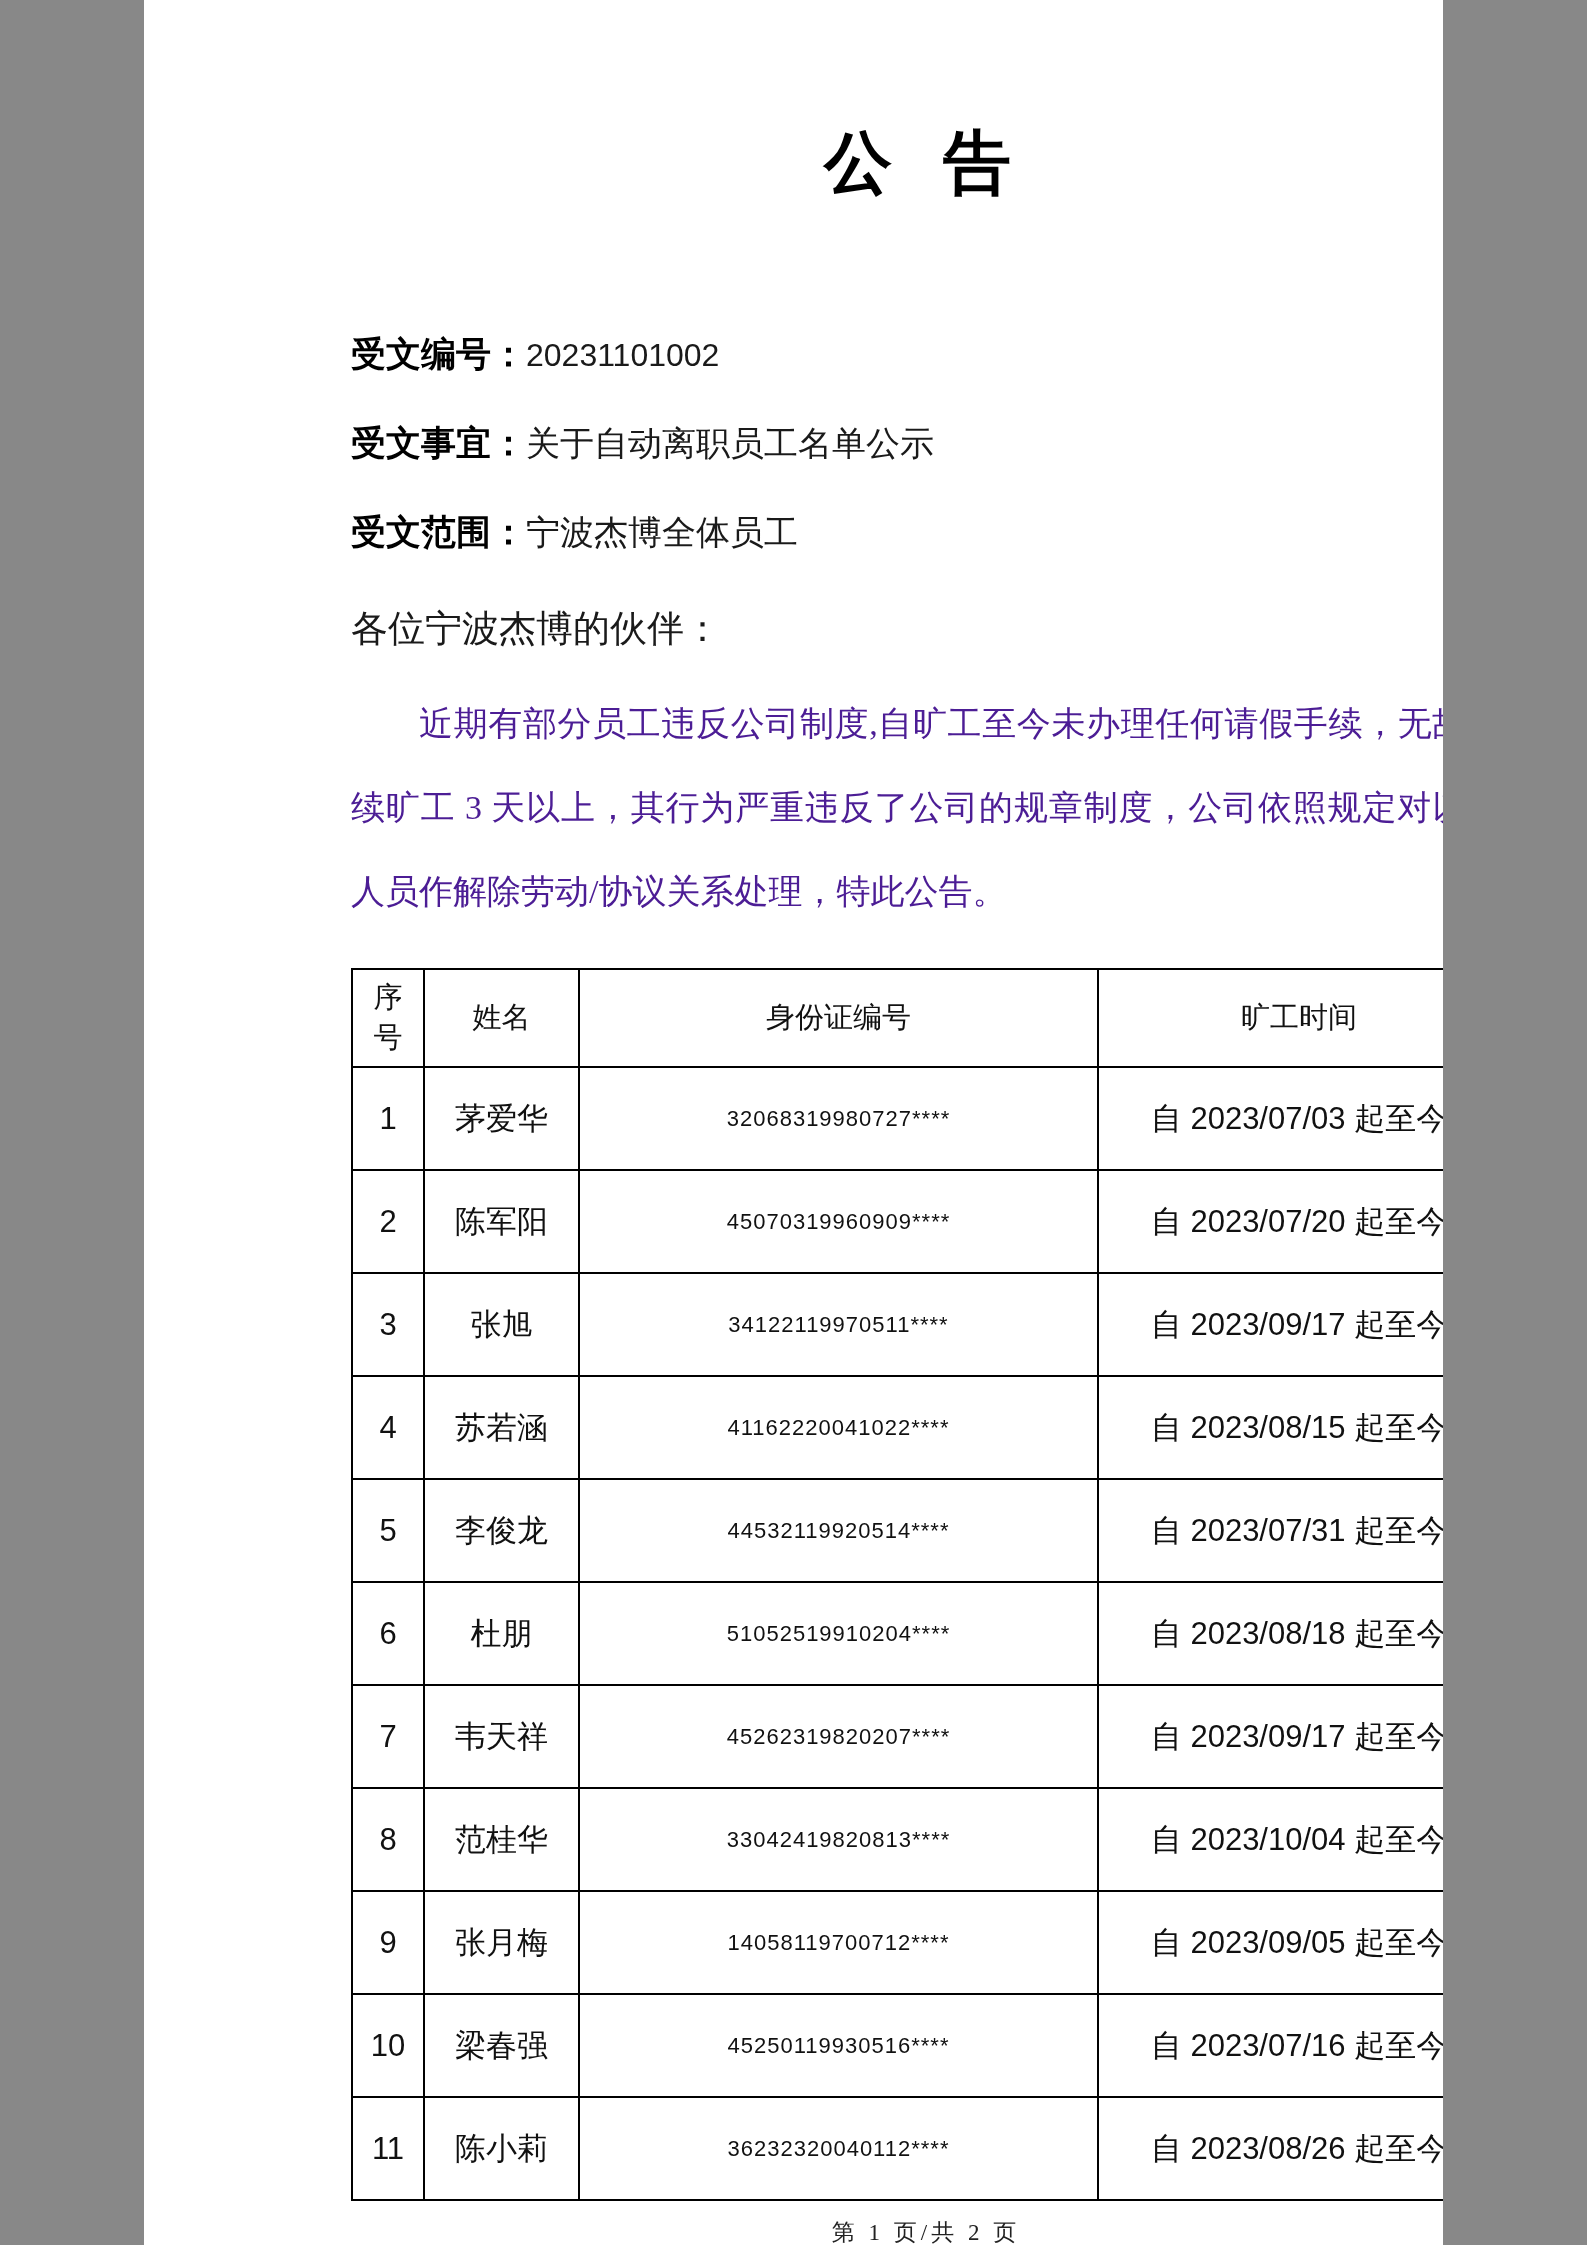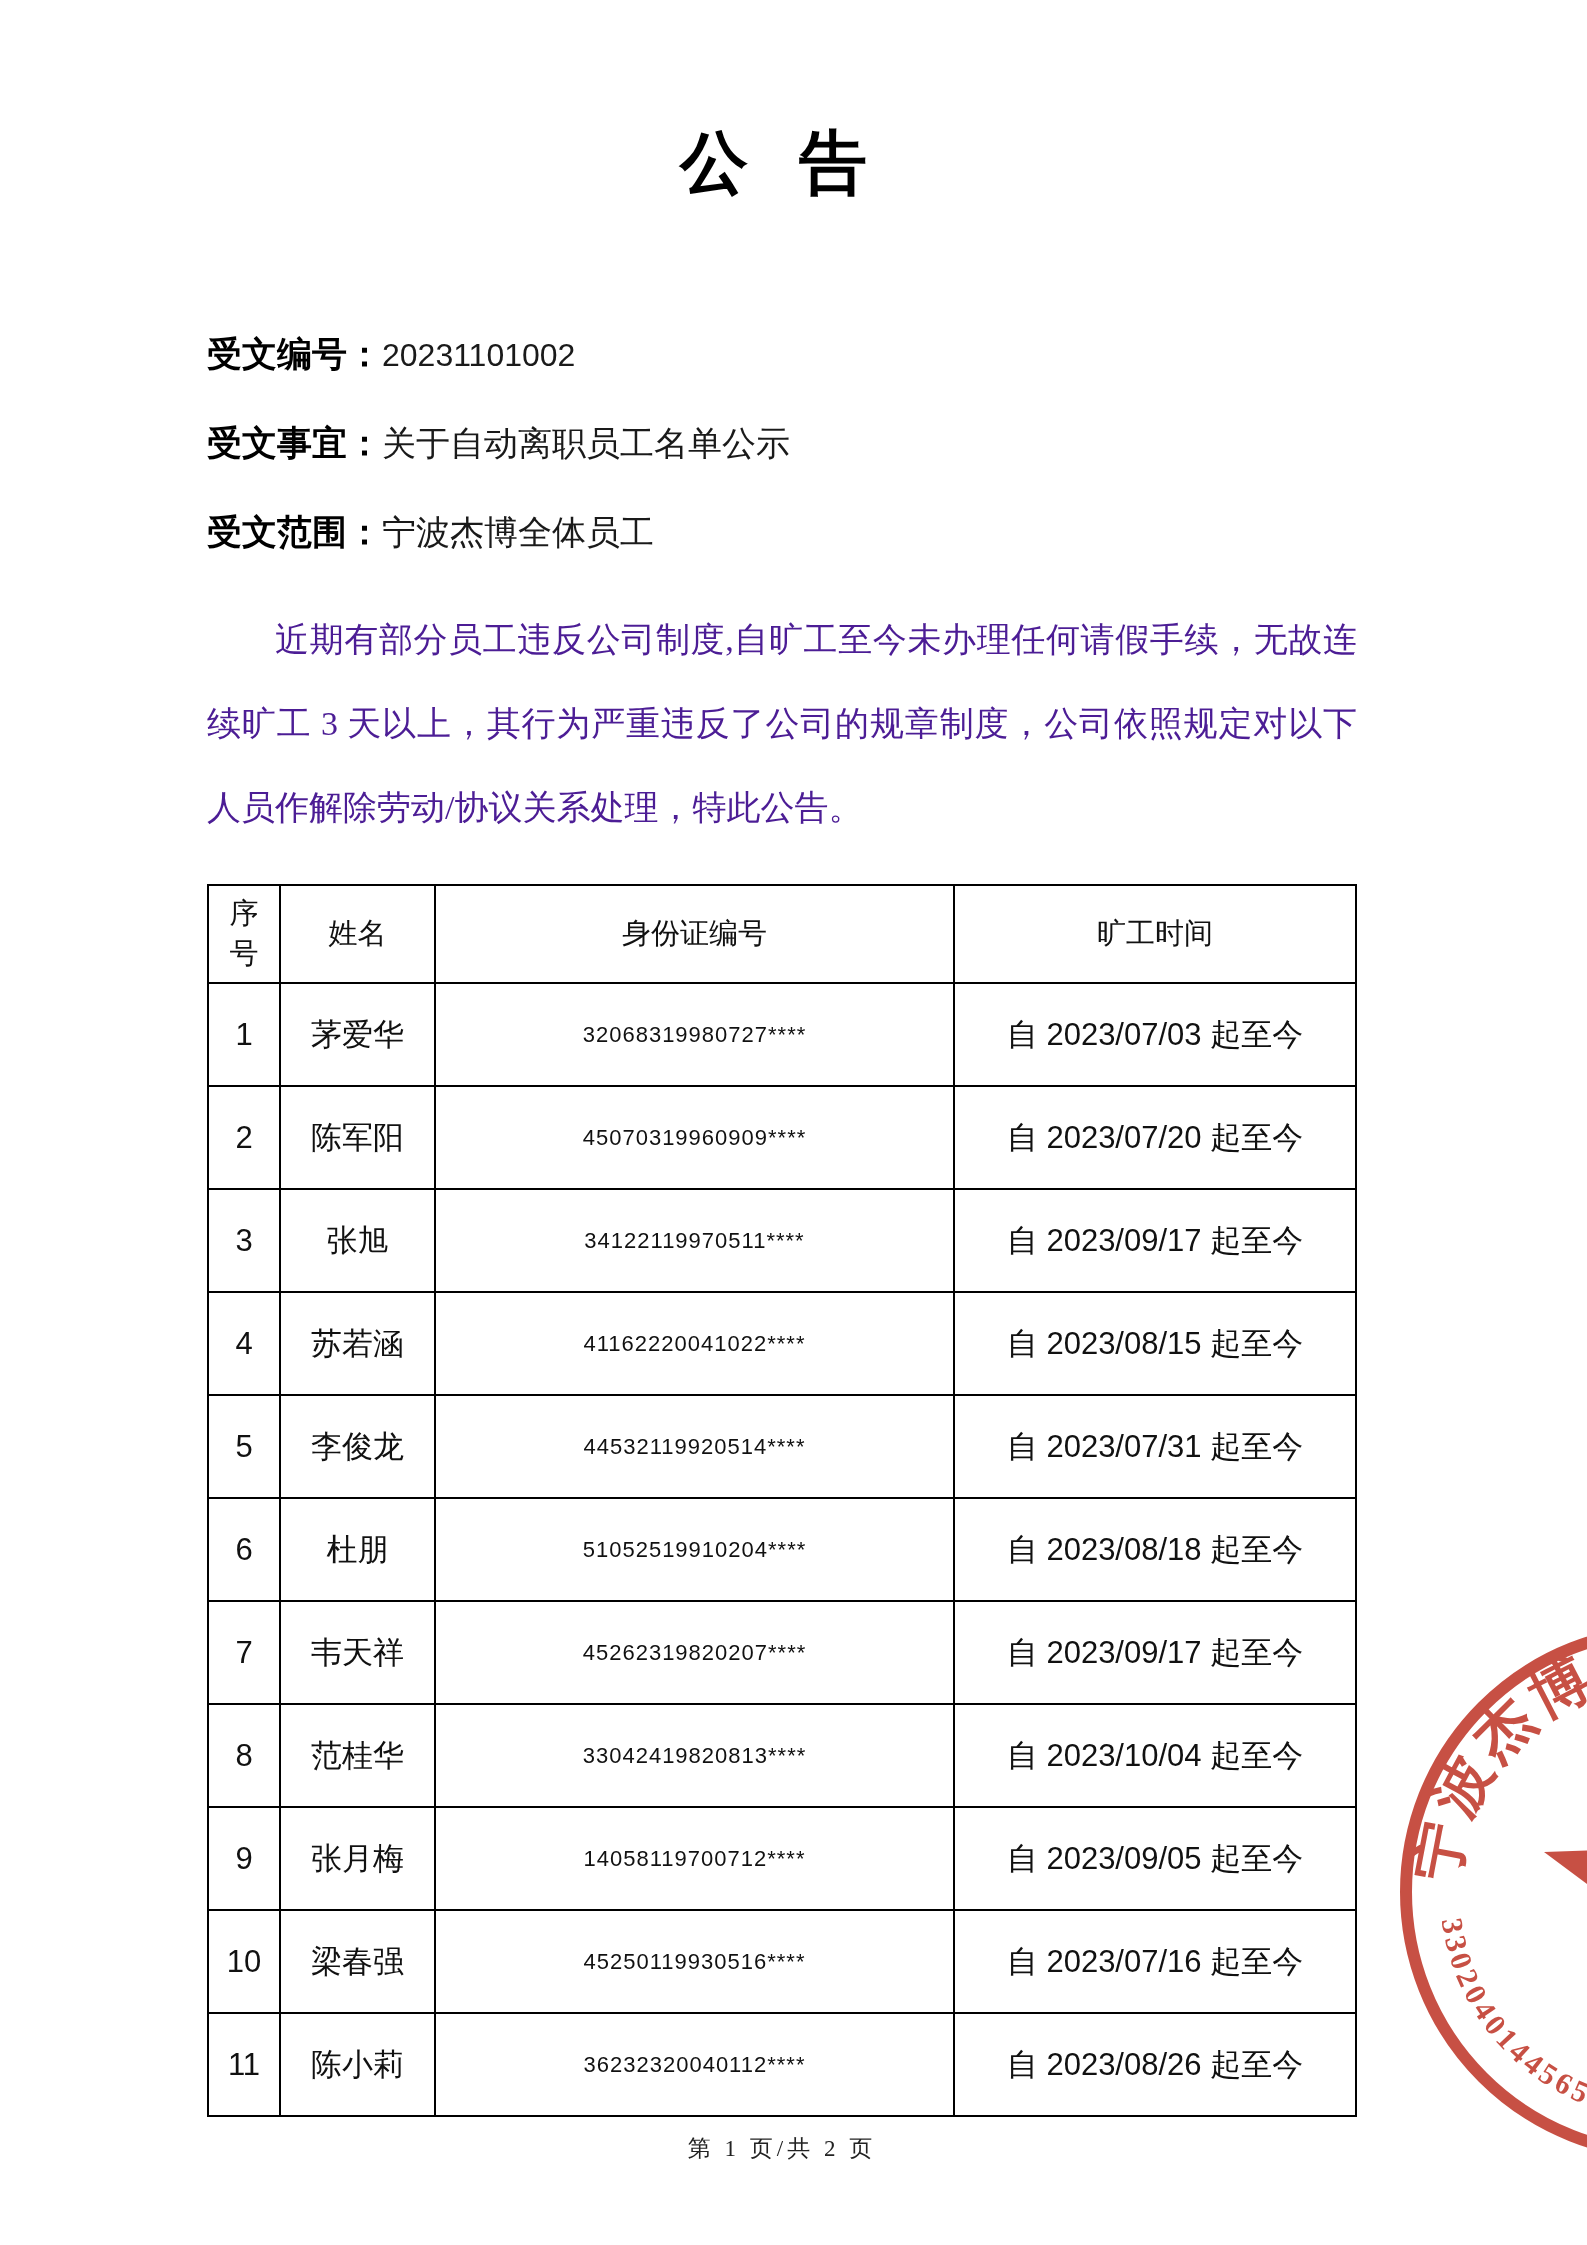--- a/index.html
+++ b/index.html
@@ -1,18 +1,18 @@
 <!DOCTYPE html>
 <html style="--stamp-color: #c0392b;"><head>
 <meta charset="utf-8">
 <style>
   html,body { margin:0; padding:0; background:#888; }
   .page {
     position: relative;
-    width: 1587px;
+    width: 1299px;
     height: 2245px;
     margin: 0 auto;
     background: #ffffff;
     overflow: hidden;
     font-family: "Liberation Serif", serif;
     color: #111;
   }
   .content {
     position: absolute;
     left: 207px;
@@ -124,20 +124,21 @@
         <span class="label">受文编号：</span><span class="value sans">20231101002</span>
       </div>
       <div class="field">
         <span class="label">受文事宜：</span><span class="value">关于自动离职员工名单公示</span>
       </div>
       <div class="field">
         <span class="label">受文范围：</span><span class="value">宁波杰博全体员工</span>
       </div>
     </div>
 
+    <div class="greeting">各位宁波杰博的伙伴：</div>
 
     <p class="body-paragraph">近期有部分员工违反公司制度,自旷工至今未办理任何请假手续，无故连续旷工 3 天以上，其行为严重违反了公司的规章制度，公司依照规定对以下人员作解除劳动/协议关系处理，特此公告。</p>
 
 
     <table class="roster">
       <colgroup>
         <col style="width:72px">
         <col style="width:155px">
         <col style="width:519px">
         <col style="width:402px">

